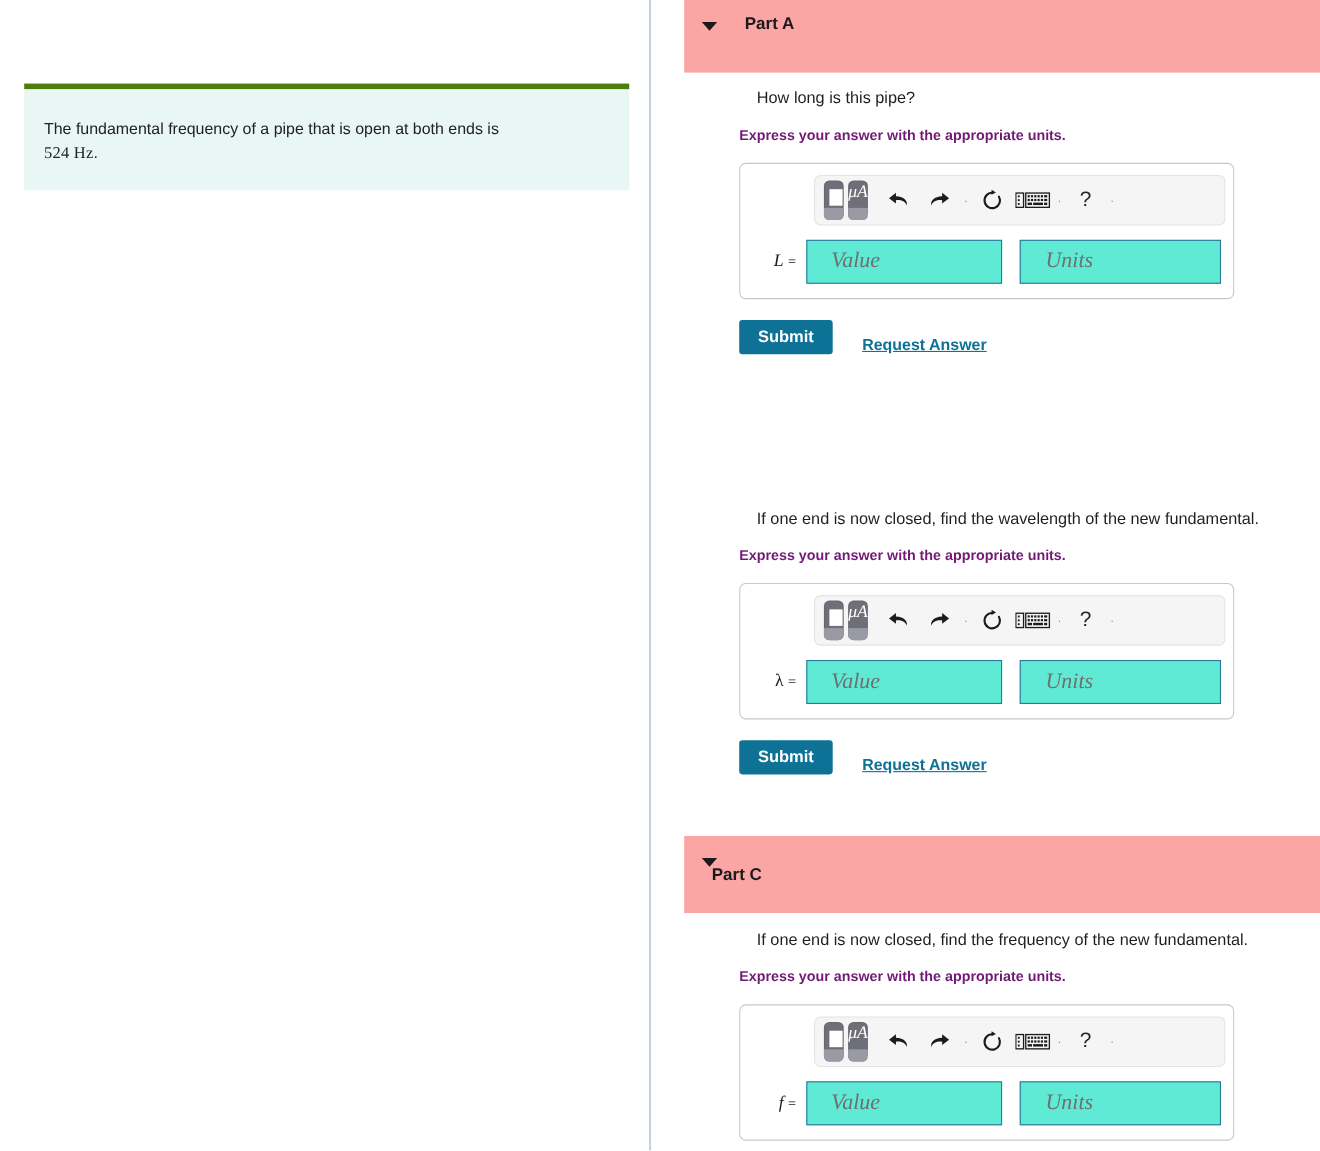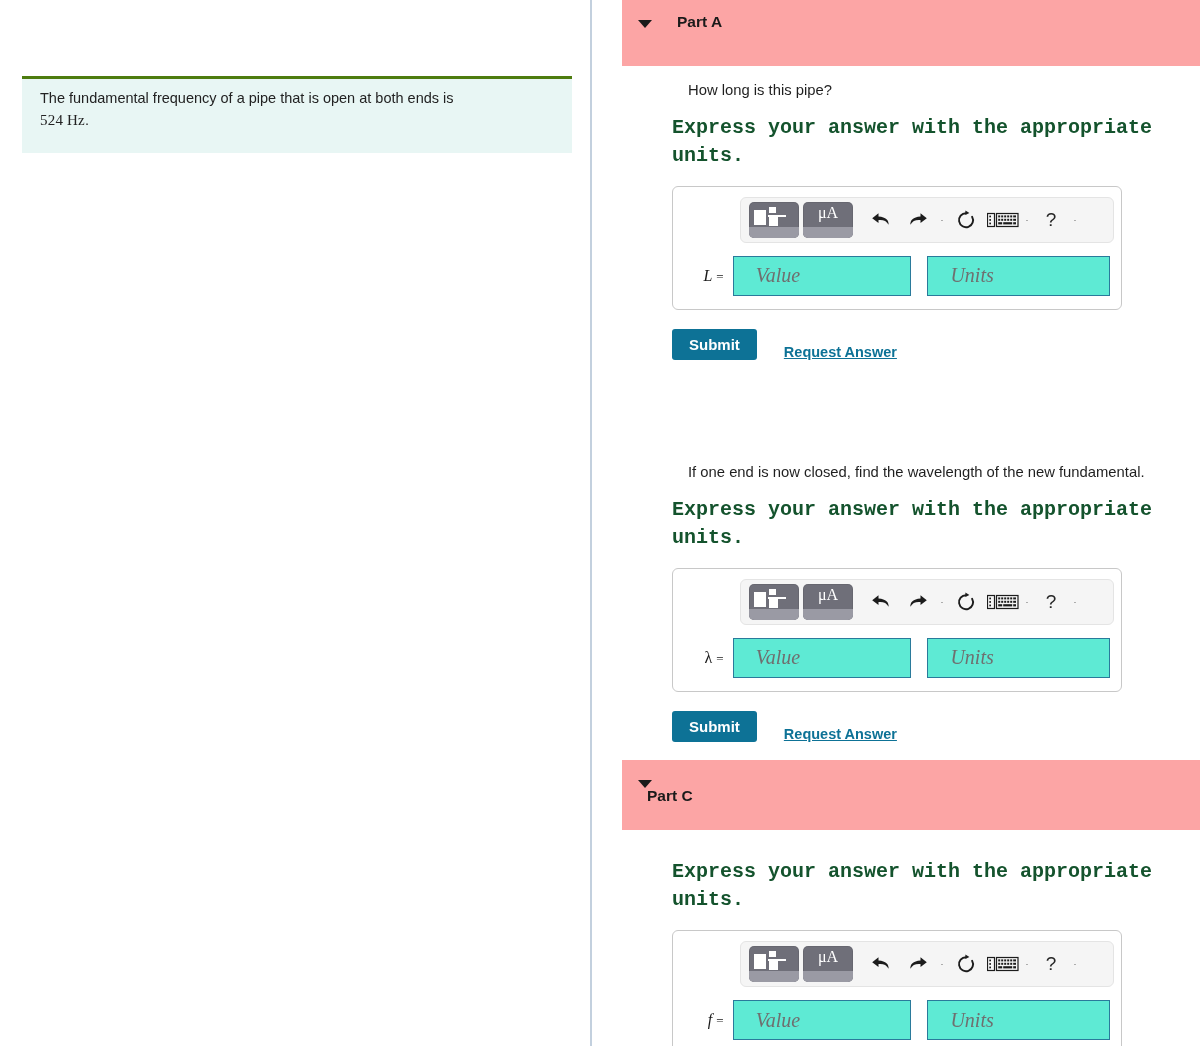--- a/index.html
+++ b/index.html
@@ -22,22 +22,22 @@
     position: absolute;
     left: 0; top: 0;
     width: 590px; height: 1046px;
     background: #fff;
   }
   .problem-box {
     position: absolute;
     left: 22px; top: 76px;
     width: 550px;
     background: #e8f6f4;
-    border-top: 3px solid #4d7c0f;
-    padding: 8px 18px 20px 18px;
+    border-top: 5px solid #4d7c0f;
+    padding: 26px 18px 20px 18px;
   }
   .problem-text {
     font-size: 14.5px;
     line-height: 1.55;
     color: #222222;
     font-family: "Liberation Sans", sans-serif;
   }
   .mathval {
     font-family: "Liberation Serif", serif;
     font-size: 15px;
@@ -91,26 +91,25 @@
     width: 528px;
   }
   .question {
     font-size: 14.8px;
     color: #1f1f1f;
     line-height: 1.4;
     white-space: nowrap;
     margin-left: 16px;
   }
   .instruction {
-    font-size: 20px;
+    font-size: 13px;
     font-weight: bold;
-    color: #14532d;
+    color: #701a75;
     margin-top: 13px;
     line-height: 1.4;
-    font-family: Liberation Mono, monospace;
   }
 
   
   .answer-box {
     margin-top: 16px;
     width: 450px;
     border: 1px solid #c8c8c8;
     border-radius: 6px;
     background: #fff;
     padding: 10px 11px 13px 11px;
@@ -121,28 +120,29 @@
     height: 46px;
     background: #f5f5f5;
     border: 1px solid #e4e4e4;
     border-radius: 6px;
     display: flex;
     align-items: center;
     padding: 0 6px;
     gap: 1px;
   }
   .tb-btn {
-    width: 50px; height: 36px;
+    width: 18px; height: 36px;
     border-radius: 5px;
     background: linear-gradient(#8e8e98 0%, #80808a 48%, #9a9aa4 50%, #8a8a94 100%);
     position: relative;
     cursor: pointer;
     flex: none;
     box-shadow: inset 0 0 0 1px rgba(0,0,0,.07);
     overflow: hidden;
+    font-style: italic;
   }
   .tb-btn.tpl { background: #6f6f79; margin-left: 2px; }
   .tb-btn.tpl::after {
     content: "";
     position: absolute; left: 0; right: 0; bottom: 0; height: 11px;
     background: #9a9aa4;
   }
   .tpl-glyph { position: absolute; left: 5px; top: 5px; }
   .sq { position: absolute; background: #ffffff; }
   .sq.big { left: 0; top: 3px; width: 12px; height: 15px; }
@@ -450,20 +450,21 @@
         <a class="request-link">Request Answer</a>
       </div>
     </div>
 
     <div class="part-header" style="top:760px; height:70px;flex-direction:column;">
       <div class="caret"></div>
       <div class="part-title">Part C</div>
     </div>
 
     <div class="part-body" style="top:845px;">
+      <div class="question">If one end is now closed, find the frequency of the new fundamental.</div>
       <div class="instruction">Express your answer with the appropriate units.</div>
 
       <div class="answer-box">
         <div class="toolbar">
 
           <div class="tb-btn tpl">
             <span class="tpl-glyph">
               <span class="sq big"></span>
               <span class="sq tiny"></span>
               <span class="bar"></span>

